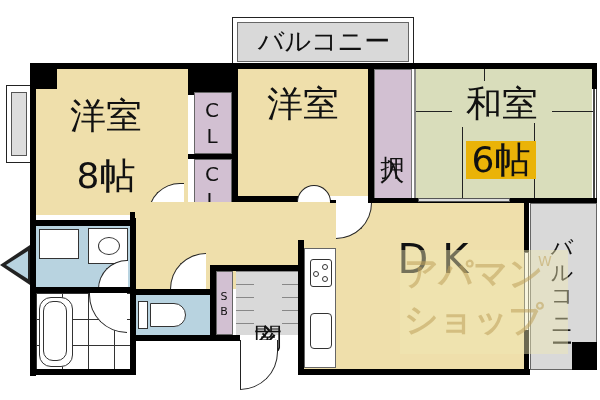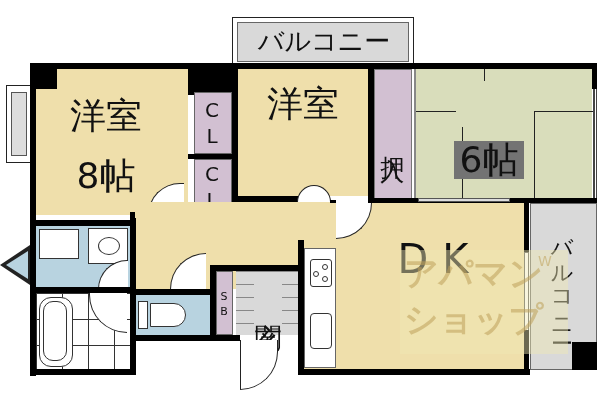--- a/index.html
+++ b/index.html
@@ -62,21 +62,22 @@
   <div class="abs" style="left:374px;top:69px;width:38px;height:130px;background:#d2c0d2;border:1px solid #777;">
     <div class="room-label mid vtext" style="left:4px;top:34px;height:70px;font-size:24px;">押入</div>
   </div>
 
   <div class="abs" style="left:414px;top:69px;width:178px;height:130px;background:#d9ddbb;border-left:2px solid #888;">
     <div class="abs" style="left:0;top:42px;width:40px;height:1px;background:#222;"></div>
     <div class="abs" style="left:46px;top:58px;width:1px;height:72px;background:#222;"></div>
     <div class="abs" style="left:118px;top:42px;width:1px;height:88px;background:#222;"></div>
     <div class="abs" style="left:118px;top:42px;width:60px;height:1px;background:#222;"></div>
     <div class="abs" style="left:68px;top:0;width:1px;height:12px;background:#222;"></div>
-    <div class="room-label big" style="left:38px;top:72px;width:70px;background:#737373;">6帖</div>
+    <div class="room-label big" style="left:36px;top:16px;width:100px;background:#d9ddbb;">和室</div>
+    <div class="room-label big" style="left:50px;top:72px;width:70px;background:#eab308;">6帖</div>
   </div>
   <div class="wall" style="left:593px;top:89px;width:4px;height:113px;background:#fff;border-left:2px solid #444;border-right:1px solid #444;box-sizing:border-box;"></div>
   <div class="wall" style="left:374px;top:198px;width:223px;height:5px;"></div>
   <div class="win" style="left:418px;top:198px;width:92px;height:4px;background:#ddd;"></div>
 
   <div class="wall" style="left:130px;top:212px;width:108px;height:6px;"></div>
   <div class="abs" style="left:135px;top:202px;width:200px;height:87px;background:#efdfab;"></div>
   <div class="abs" style="left:238px;top:202px;width:96px;height:18px;background:#efdfab;"></div>
   <div class="wall" style="left:130px;top:218px;width:6px;height:112px;"></div>
   <div class="door-arc" style="left:170px;top:253px;width:36px;height:36px;border-radius:36px 0 0 0;border-right:none;border-bottom:none;"></div>

